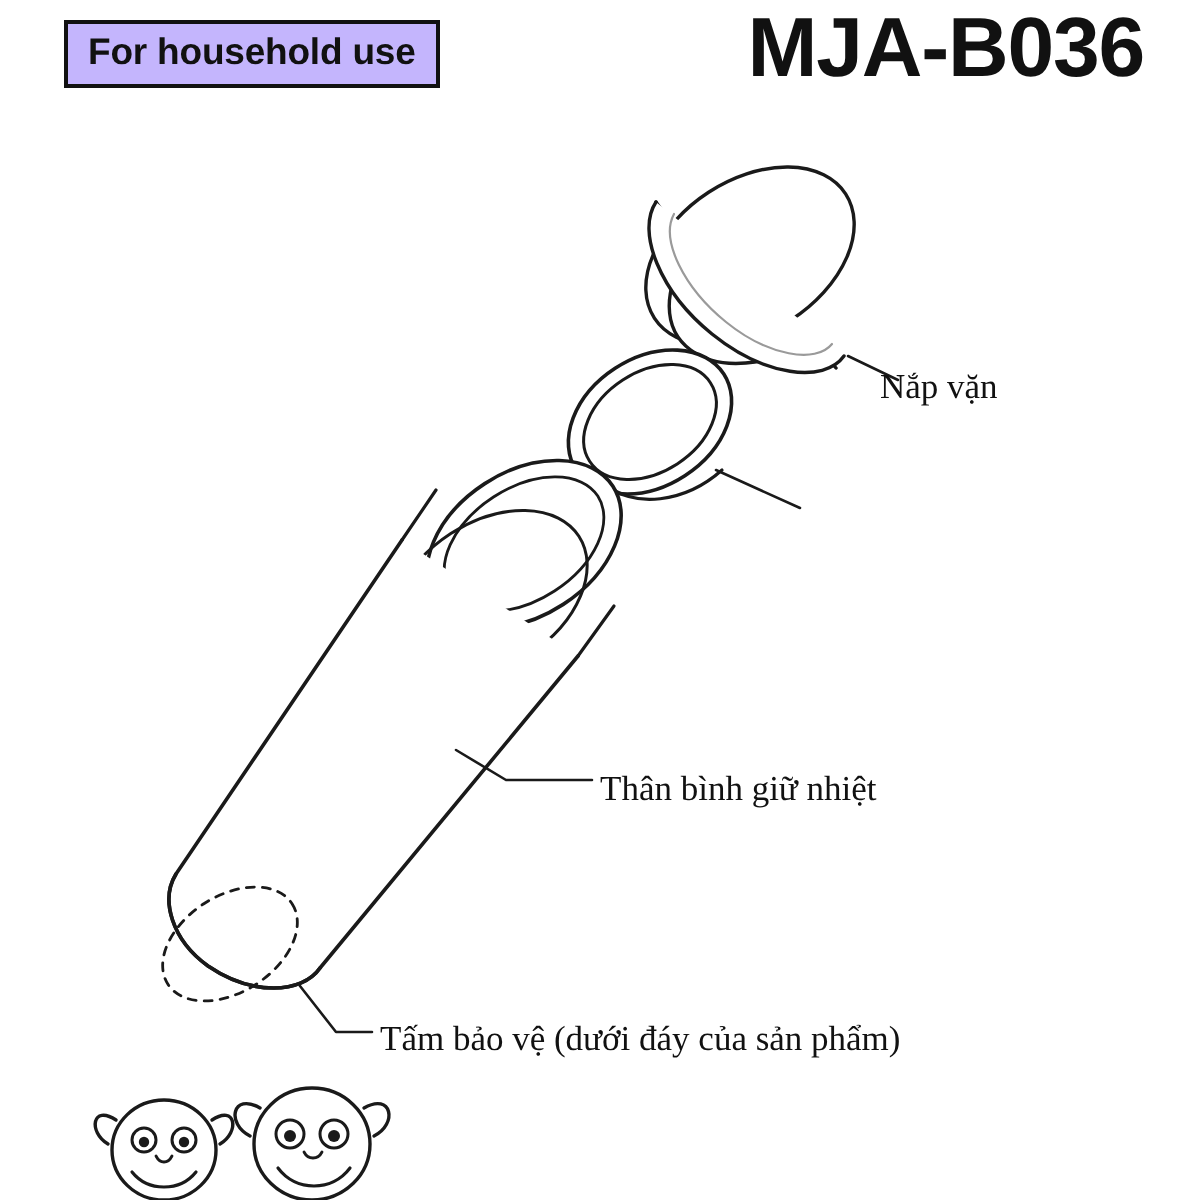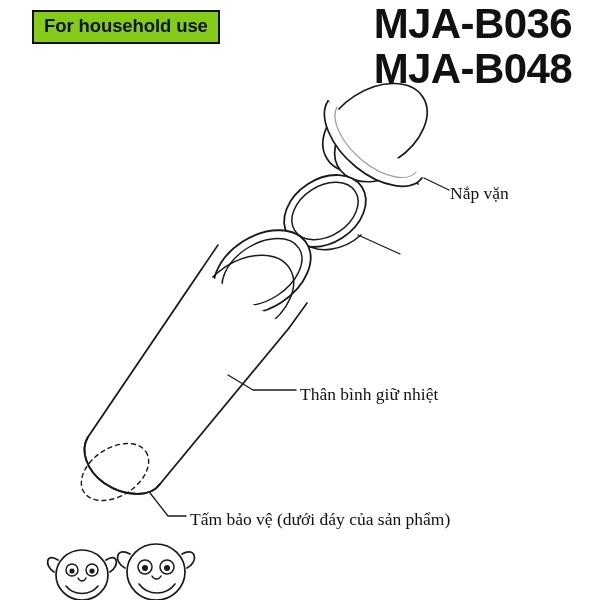--- a/index.html
+++ b/index.html
@@ -22,21 +22,21 @@
     left: 32px;
     top: 10px;
     border: 2.5px solid #111111;
     padding: 5px 10px 6px 10px;
     font-family: "Liberation Sans", sans-serif;
     font-weight: bold;
     font-size: 18.5px;
     letter-spacing: -0.1px;
     line-height: 1;
     color: #111111;
-    background: #84cc16;
+    background: #c4b5fd;
   }
   .model-block {
     position: absolute;
     right: 28px;
     top: 2px;
     text-align: left;
     font-family: "Liberation Sans", sans-serif;
     font-weight: bold;
     font-size: 42px;
     line-height: 1.07;
@@ -54,35 +54,34 @@
 
   
   .label {
     position: absolute;
     font-family: "Liberation Serif", serif;
     font-size: 17.5px;
     color: #111111;
     line-height: 1.28;
     white-space: nowrap;
   }
-  .label.l-cap      { left: 450px; top: 182px; }
+  .label.l-cap      { left: 440px; top: 182px; }
   .label.l-gasket   { left: 404px; top: 245px; white-space: normal; width: 160px; }
   .label.l-body     { left: 300px; top: 383px; }
   .label.l-pad      { left: 190px; top: 508px; }
 </style>
 </head>
 <body>
 
 <div id="page">
 
   <div class="household-box">For household use</div>
 
   <div class="model-block">
     <div>MJA-B036</div>
-    <div>MJA-B048</div>
   </div>
 
   <svg id="art" width="600" height="600" viewBox="0 0 600 600">
 
     <g fill="none" stroke="#1a1a1a" stroke-width="1.6" stroke-linecap="round" stroke-linejoin="round">
 
       <g>
 
         <ellipse cx="375" cy="128" rx="57" ry="38" transform="rotate(-33 375 128)" fill="#ffffff" stroke="#1a1a1a" stroke-width="1.7"></ellipse>
 

